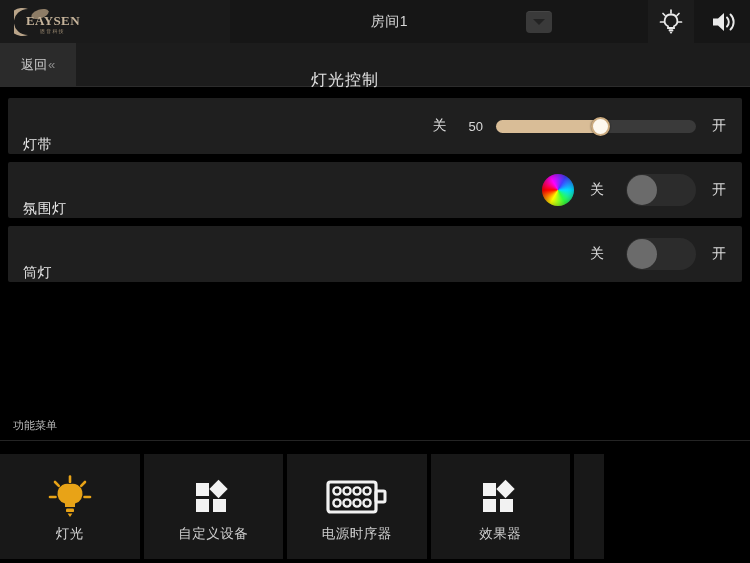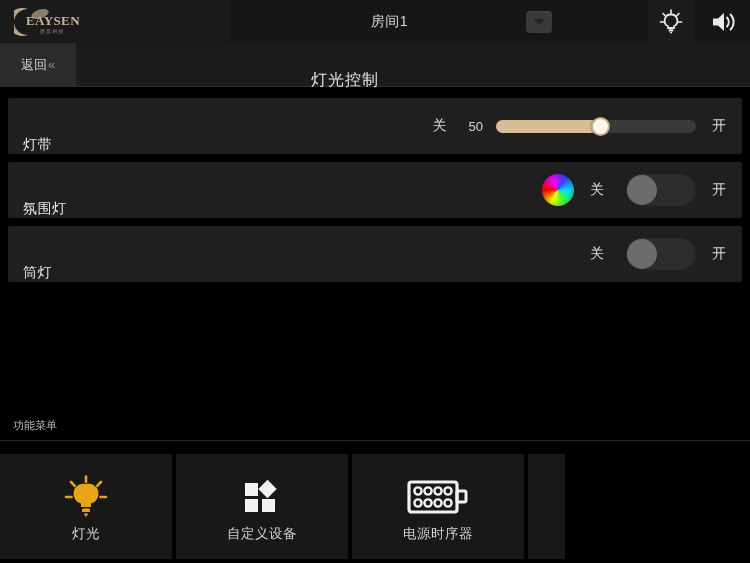--- a/index.html
+++ b/index.html
@@ -129,21 +129,21 @@
   .fn-label{
     position:absolute; left:13px; top:418px;
     color:#b9b9b9; font-size:11px;
   }
   .fn-divider{
     position:absolute; left:0; top:440px; width:750px; height:1px;
     background:#242424;
   }
   .tiles{
     position:absolute; left:0; top:454px; width:604px; height:105px;
-    display:flex; gap:4px;
+    display:flex; gap:4px;justify-content:center;
   }
   .tile{
     width:172px; height:105px; background:#181818;
     display:flex; flex-direction:column; align-items:center;
     justify-content:center; position:relative;
   }
   .tile.partial{ width:37px; }
   .tile .ticon{
     height:52px; display:flex; align-items:center; justify-content:center;
   }
@@ -297,17 +297,28 @@
             <circle cx="11" cy="26" r="3.6"></circle>
               <circle cx="21" cy="26" r="3.6"></circle>
             <circle cx="31" cy="26" r="3.6"></circle>
               <circle cx="41" cy="26" r="3.6"></circle>
           </g>
         </svg>
       </div>
       <div class="tlabel">电源时序器</div>
     </div>
 
+    <div class="tile">
+      <div class="ticon">
+        <svg width="44" height="40" viewBox="0 0 44 40">
+          <rect x="5" y="6" width="13" height="13" fill="#f2f2f2"></rect>
+          <rect x="5" y="22" width="13" height="13" fill="#f2f2f2"></rect>
+          <rect x="22" y="22" width="13" height="13" fill="#f2f2f2"></rect>
+          <rect x="21" y="5.5" width="13" height="13" fill="#f2f2f2" transform="rotate(45 27.5 12)"></rect>
+        </svg>
+      </div>
+      <div class="tlabel">效果器</div>
+    </div>
 
     <div class="tile partial"></div>
   </div>
 
 </div>
 
 </body></html>

